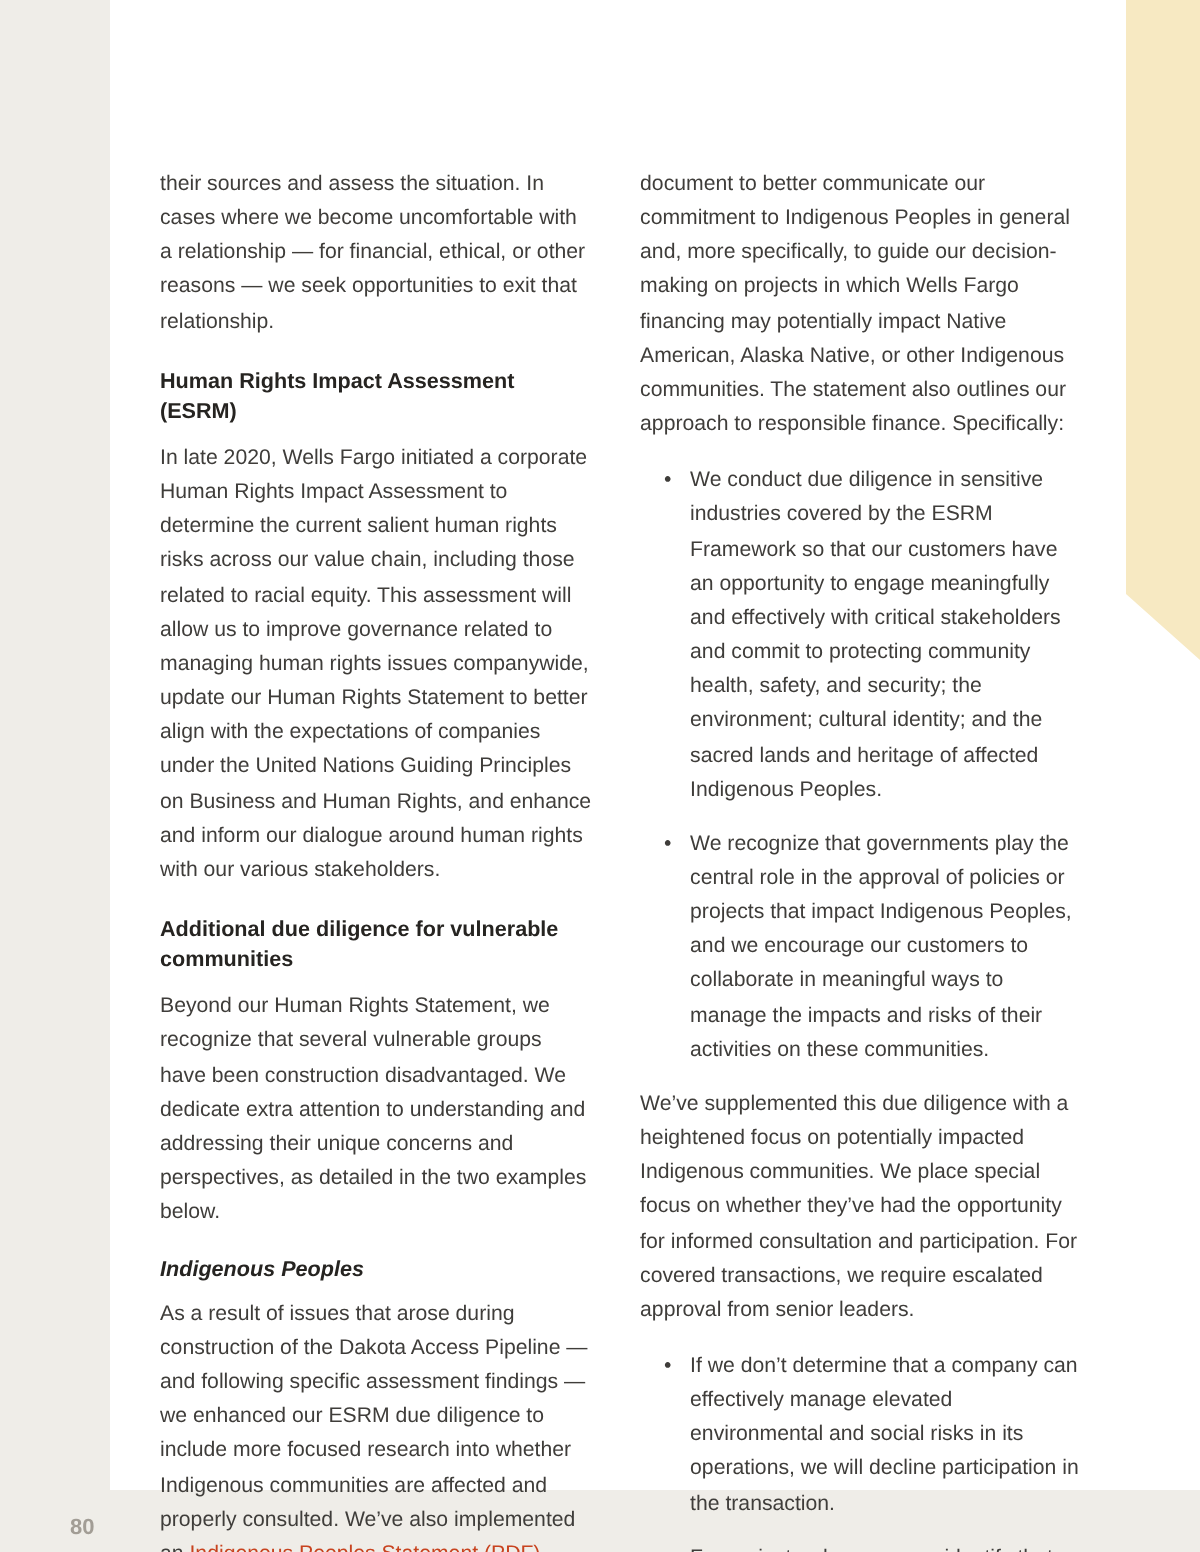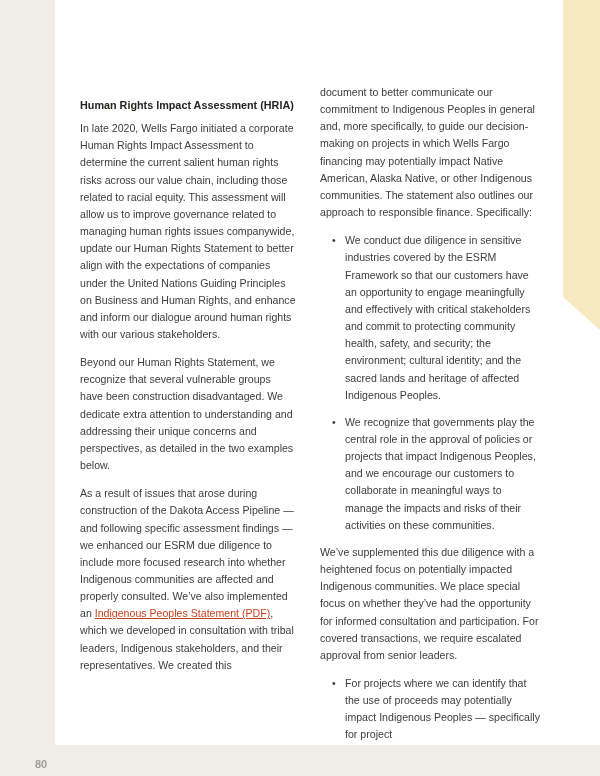--- a/index.html
+++ b/index.html
@@ -78,39 +78,43 @@
 </style>
 </head>
 <body>
 
 <div class="page-sheet"></div>
 <div class="accent-band" id="accentBand" style="background: rgb(247, 233, 194);"></div>
 
 <div class="content">
 
   <div class="col-left">
+    <p>their sources and assess the situation. In cases where we become uncomfortable with a relationship — for financial, ethical, or other reasons — we seek opportunities to exit that relationship.</p>
 
-    <h3>Human Rights Impact Assessment (HRIA)</h3>
+    <h3>Human Rights Impact Assessment (ESRM)</h3>
     <p>In late 2020, Wells Fargo initiated a corporate Human Rights Impact Assessment to determine the current salient human rights risks across our value chain, including those related to racial equity. This assessment will allow us to improve governance related to managing human rights issues companywide, update our Human Rights Statement to better align with the expectations of companies under the United Nations Guiding Principles on Business and Human Rights, and enhance and inform our dialogue around human rights with our various stakeholders.</p>
 
+    <h3>Additional due diligence for vulnerable communities</h3>
     <p>Beyond our Human Rights Statement, we recognize that several vulnerable groups have been construction disadvantaged. We dedicate extra attention to understanding and addressing their unique concerns and perspectives, as detailed in the two examples below.</p>
 
+    <h4>Indigenous Peoples</h4>
     <p><span>As a result of issues that arose during construction of the Dakota Access Pipeline — and following specific assessment findings — we enhanced our ESRM due diligence to include more focused research into whether Indigenous communities are affected and properly consulted. We’ve also implemented an </span><a class="doc-link" id="pdfLink" style="color: rgb(200, 67, 31);">Indigenous Peoples Statement (PDF)</a><span>, which we developed in consultation with tribal leaders, Indigenous stakeholders, and their representatives. We created this</span></p>
   </div>
 
   <div class="col-right">
     <p>document to better communicate our commitment to Indigenous Peoples in general and, more specifically, to guide our decision-making on projects in which Wells Fargo financing may potentially impact Native American, Alaska Native, or other Indigenous communities. The statement also outlines our approach to responsible finance. Specifically:</p>
 
     <ul class="bullets">
       <li>We conduct due diligence in sensitive industries covered by the ESRM Framework so that our customers have an opportunity to engage meaningfully and effectively with critical stakeholders and commit to protecting community health, safety, and security; the environment; cultural identity; and the sacred lands and heritage of affected Indigenous Peoples.</li>
       <li>We recognize that governments play the central role in the approval of policies or projects that impact Indigenous Peoples, and we encourage our customers to collaborate in meaningful ways to manage the impacts and risks of their activities on these communities.</li>
     </ul>
 
     <p>We’ve supplemented this due diligence with a heightened focus on potentially impacted Indigenous communities. We place special focus on whether they’ve had the opportunity for informed consultation and participation. For covered transactions, we require escalated approval from senior leaders.</p>
 
     <ul class="bullets">
+      <li>If we don’t determine that a company can effectively manage elevated environmental and social risks in its operations, we will decline participation in the transaction.</li>
       <li>For projects where we can identify that the use of proceeds may potentially impact Indigenous Peoples — specifically for project</li>
     </ul>
   </div>
 
 </div>
 
 <div class="page-number">80</div>
 
 </body></html>

